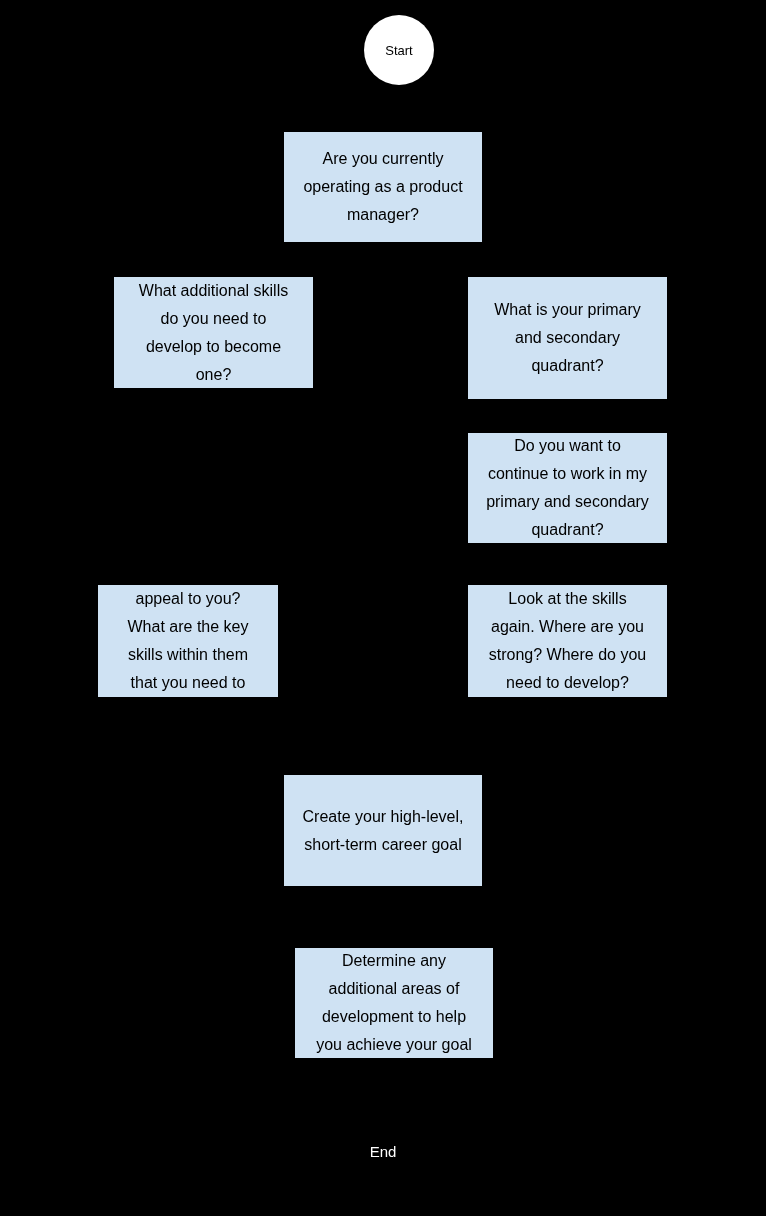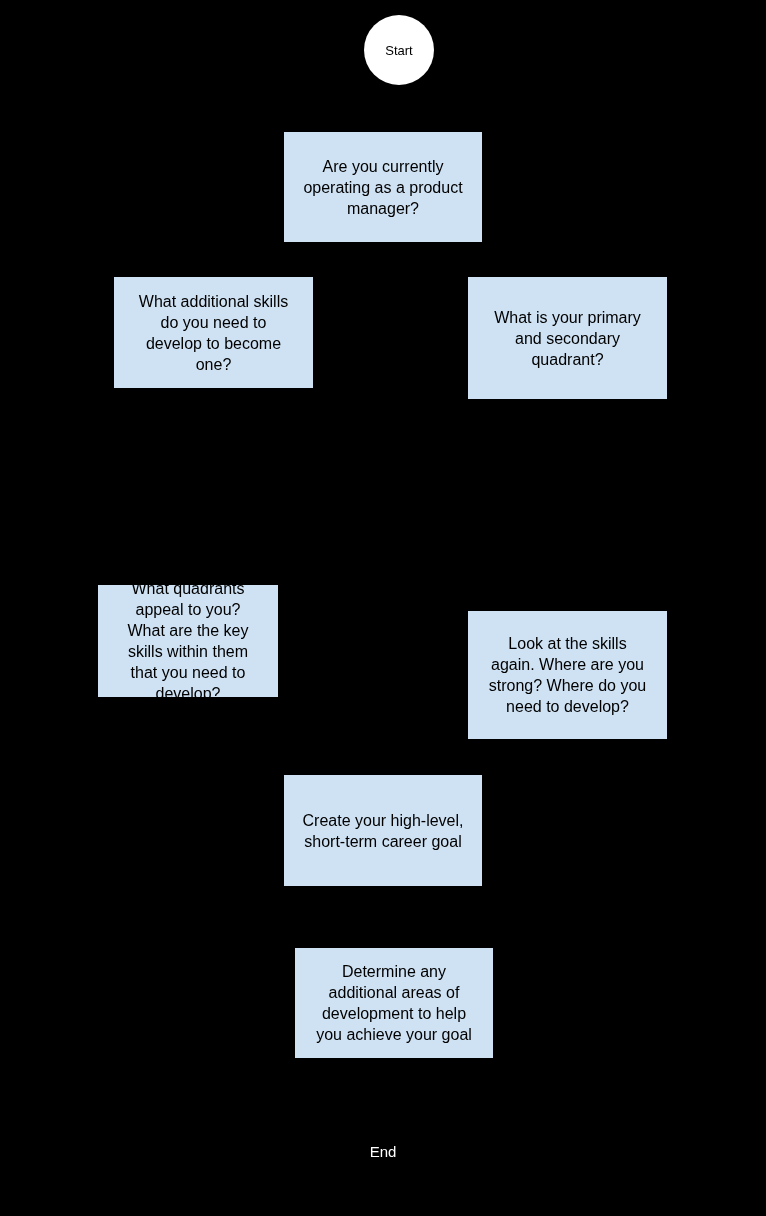--- a/index.html
+++ b/index.html
@@ -32,30 +32,30 @@
   }
   .node {
     position: absolute;
     background: var(--node-fill, #cfe2f3);
     color: var(--node-text, #000000);
     display: flex;
     align-items: center;
     justify-content: center;
     text-align: center;
     font-size: 16px;
-    line-height: 21px;
+    line-height: 28px;
     padding: 0 18px;
     box-sizing: border-box;
   }
   .n0 { left: 284px; top: 132px; width: 198px; height: 110px; }
   .n1 { left:  98px; top: 277px; width: 199px; height: 111px; margin-left: 16px; }
   .n2 { left: 468px; top: 277px; width: 199px; height: 122px; }
   .n3 { left: 468px; top: 433px; width: 199px; height: 110px; }
   .n4 { left:  98px; top: 585px; width: 180px; height: 112px; }
-  .n5 { left: 468px; top: 611px; width: 199px; height: 128px; }
+  .n5 { left: 468px; top: 585px; width: 199px; height: 112px; }
   .n6 { left: 284px; top: 775px; width: 198px; height: 111px; }
   .n7 { left: 295px; top: 948px; width: 198px; height: 110px; }
   .end-label {
     position: absolute;
     left: 284px;
     top: 1140px;
     width: 198px;
     height: 22px;
     display: flex;
     align-items: center;
@@ -71,20 +71,21 @@
 <div class="canvas">
 
   <div class="start-circle">Start</div>
 
   <div class="node n0">Are you currently operating as a product manager?</div>
 
   <div class="node n1">What additional skills do you need to develop to become one?</div>
 
   <div class="node n2">What is your primary and secondary quadrant?</div>
 
+  <div class="node n3">Do you want to continue to work in my primary and secondary quadrant?</div>
 
   <div class="node n4">What quadrants appeal to you? What are the key skills within them that you need to develop?</div>
 
   <div class="node n5">Look at the skills again. Where are you strong? Where do you need to develop?</div>
 
   <div class="node n6">Create your high-level, short-term career goal</div>
 
   <div class="node n7">Determine any additional areas of development to help you achieve your goal</div>
 
   <div class="end-label">End</div>

